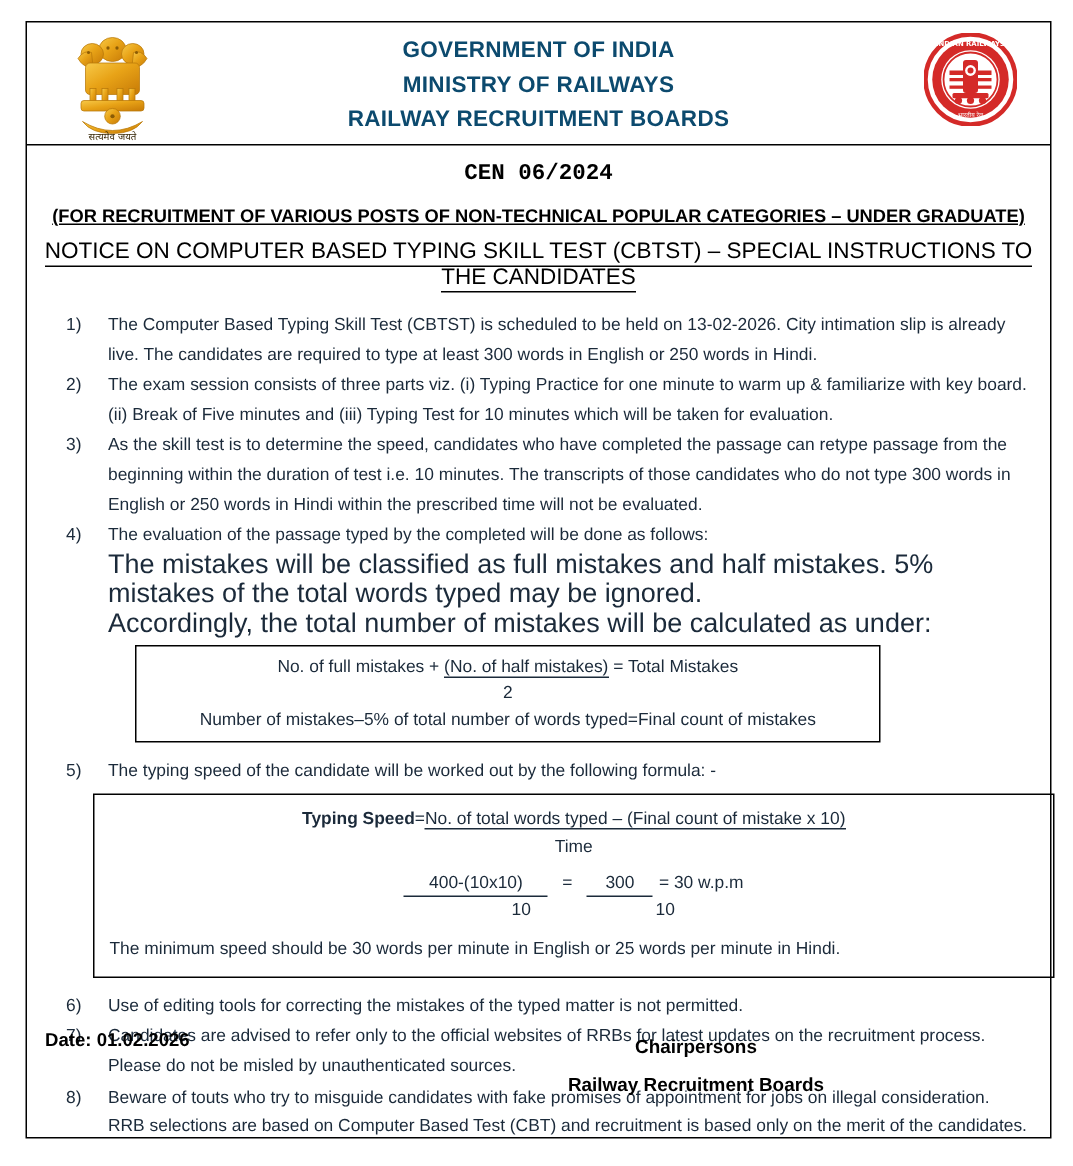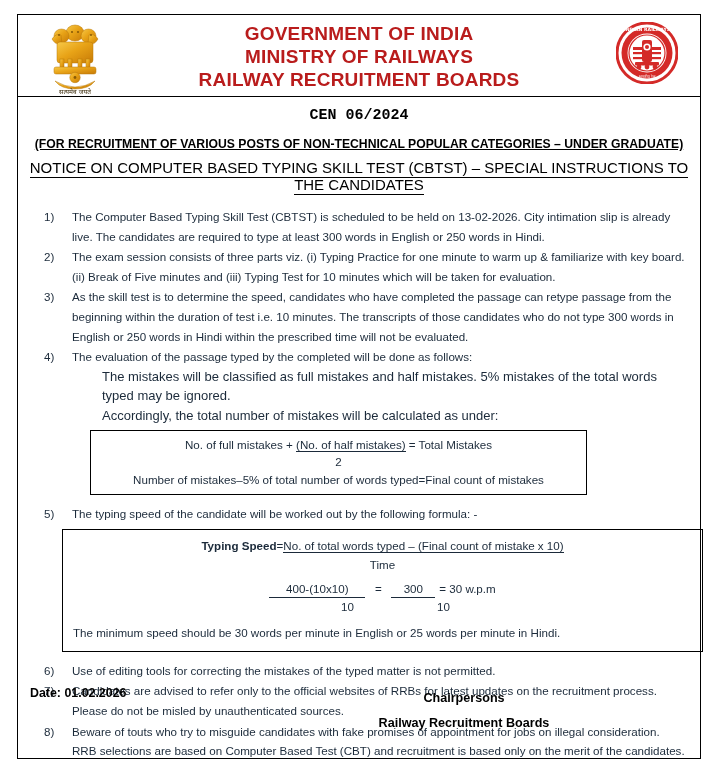--- a/index.html
+++ b/index.html
@@ -35,25 +35,25 @@
     position: absolute;
     right: 22px; top: 7px;
     width: 62px; height: 62px;
   }
   .org-titles {
     position: absolute;
     left: 0; right: 0; top: 7px;
     text-align: center;
   }
   .org-titles div {
-    font-size: 19px;
+    font-size: 15px;
     font-weight: bold;
     letter-spacing: .2px;
     line-height: 23px;
-    color: #b91c1c;
+    color: #0c4a6e;
   }
   
   .cen {
     text-align: center;
     font-size: 15px;
     font-weight: bold;
     color: #000;
     margin-top: 10px;
     font-family: Liberation Mono, monospace;
   }
@@ -89,21 +89,21 @@
     color: #1b2a3a;
     margin-bottom: 1px;
   }
   ol.items > li > .num {
     position: absolute;
     left: 0; top: 0;
     width: 22px;
     text-align: left;
     color: #1b2a3a;
   }
-  .sub-line { font-size: 13px; line-height: 19.6px; margin-left: 30px; }
+  .sub-line { font-size: 18px; line-height: 19.6px; }
   
   .fbox1 {
     border: 1.2px solid #000;
     margin: 4px 0 0 72px;
     width: 497px;
     padding: 5px 6px 6px;
     text-align: center;
     font-size: 11.6px;
     line-height: 17.5px;
     color: #1b2a3a;

